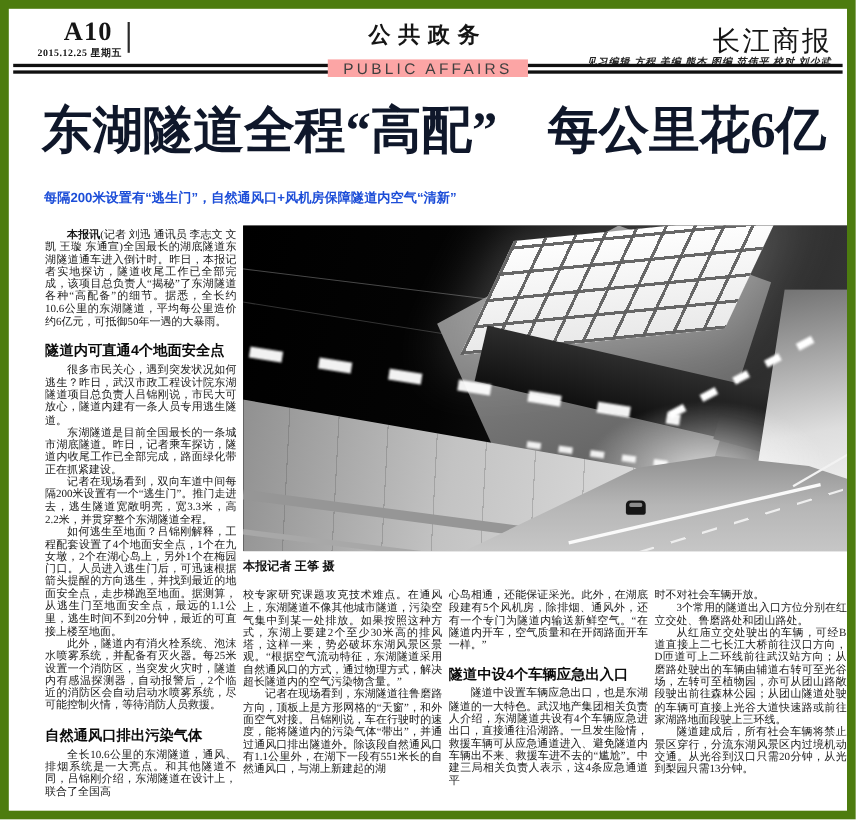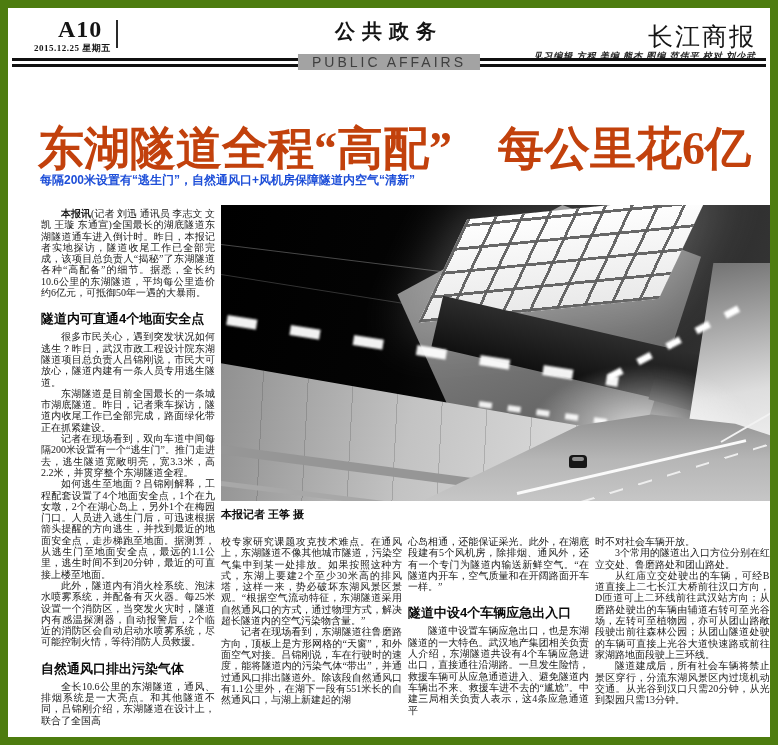--- a/index.html
+++ b/index.html
@@ -11,29 +11,29 @@
   }
   
   .hdr-pageno { position:absolute; left:50px; top:8px; font-size:24px; font-weight:bold; letter-spacing:1px; }
   .hdr-date   { position:absolute; left:26px; top:34px; font-size:9px; font-weight:bold; letter-spacing:.5px; }
   .hdr-vline  { position:absolute; left:108px; top:12px; width:2px; height:28px; background:#2a2a2a; }
   .hdr-center { position:absolute; left:0; right:0; top:10px; text-align:center; }
   .hdr-cn { font-size:20px; font-weight:bold; letter-spacing:7px; font-family:Liberation Mono, monospace; }
   .rule-double { position:absolute; left:4px; right:4px; top:50px; height:9px;
     border-top:3px solid #101010; border-bottom:3px solid #101010; }
   .hdr-en { position:absolute; top:46px; left:50%; transform:translateX(-50%);
-    background:#a3a3a3; padding:0 14px; font-family:"Liberation Sans","DejaVu Sans",sans-serif;
+    background:#fca5a5; padding:0 14px; font-family:"Liberation Sans","DejaVu Sans",sans-serif;
     font-size:14px; color:#3f3f3f; letter-spacing:3px; white-space:nowrap; }
   .hdr-masthead { position:absolute; right:14px; top:12px; font-size:25px; font-weight:400;
     font-family:"Liberation Sans","DejaVu Sans",sans-serif; letter-spacing:2px; }
   .hdr-staff { position:absolute; right:14px; top:42px; font-size:9px; font-style:italic;
     font-weight:bold; letter-spacing:1px; color:#222; }
   
-  .headline { position:absolute; left:30px; top:110px; width:720px; font-size:46px; font-weight:bold;
-    letter-spacing:0px; white-space:nowrap; font-family:"Liberation Serif","DejaVu Serif",serif; color:#c2410c; }
+  .headline { position:absolute; left:30px; top:80px; width:720px; font-size:46px; font-weight:bold;
+    letter-spacing:0px; white-space:nowrap; font-family:"Liberation Serif","DejaVu Serif",serif; color:#0f172a; }
   .subheadline { position:absolute; left:32px; top:164px; width:720px; font-size:12px; font-weight:bold;
     font-family:"Liberation Sans","DejaVu Sans",sans-serif; white-space:nowrap; color:#1d4ed8; }
   
   .col { position:absolute; overflow:hidden; font-size:10px; line-height:11.3px; text-align:justify; color:#181818; }
   .col-1 { left:33px;  top:200px; width:174px; height:538px; }
   .col-2 { left:213px; top:528px; width:181px; height:210px; }
   .col-3 { left:400px; top:528px; width:181px; height:210px; }
   .col-4 { left:587px; top:528px; width:185px; height:210px; }
   .body-para { text-indent:2em; }
   .body-para.no-indent { text-indent:0; }

